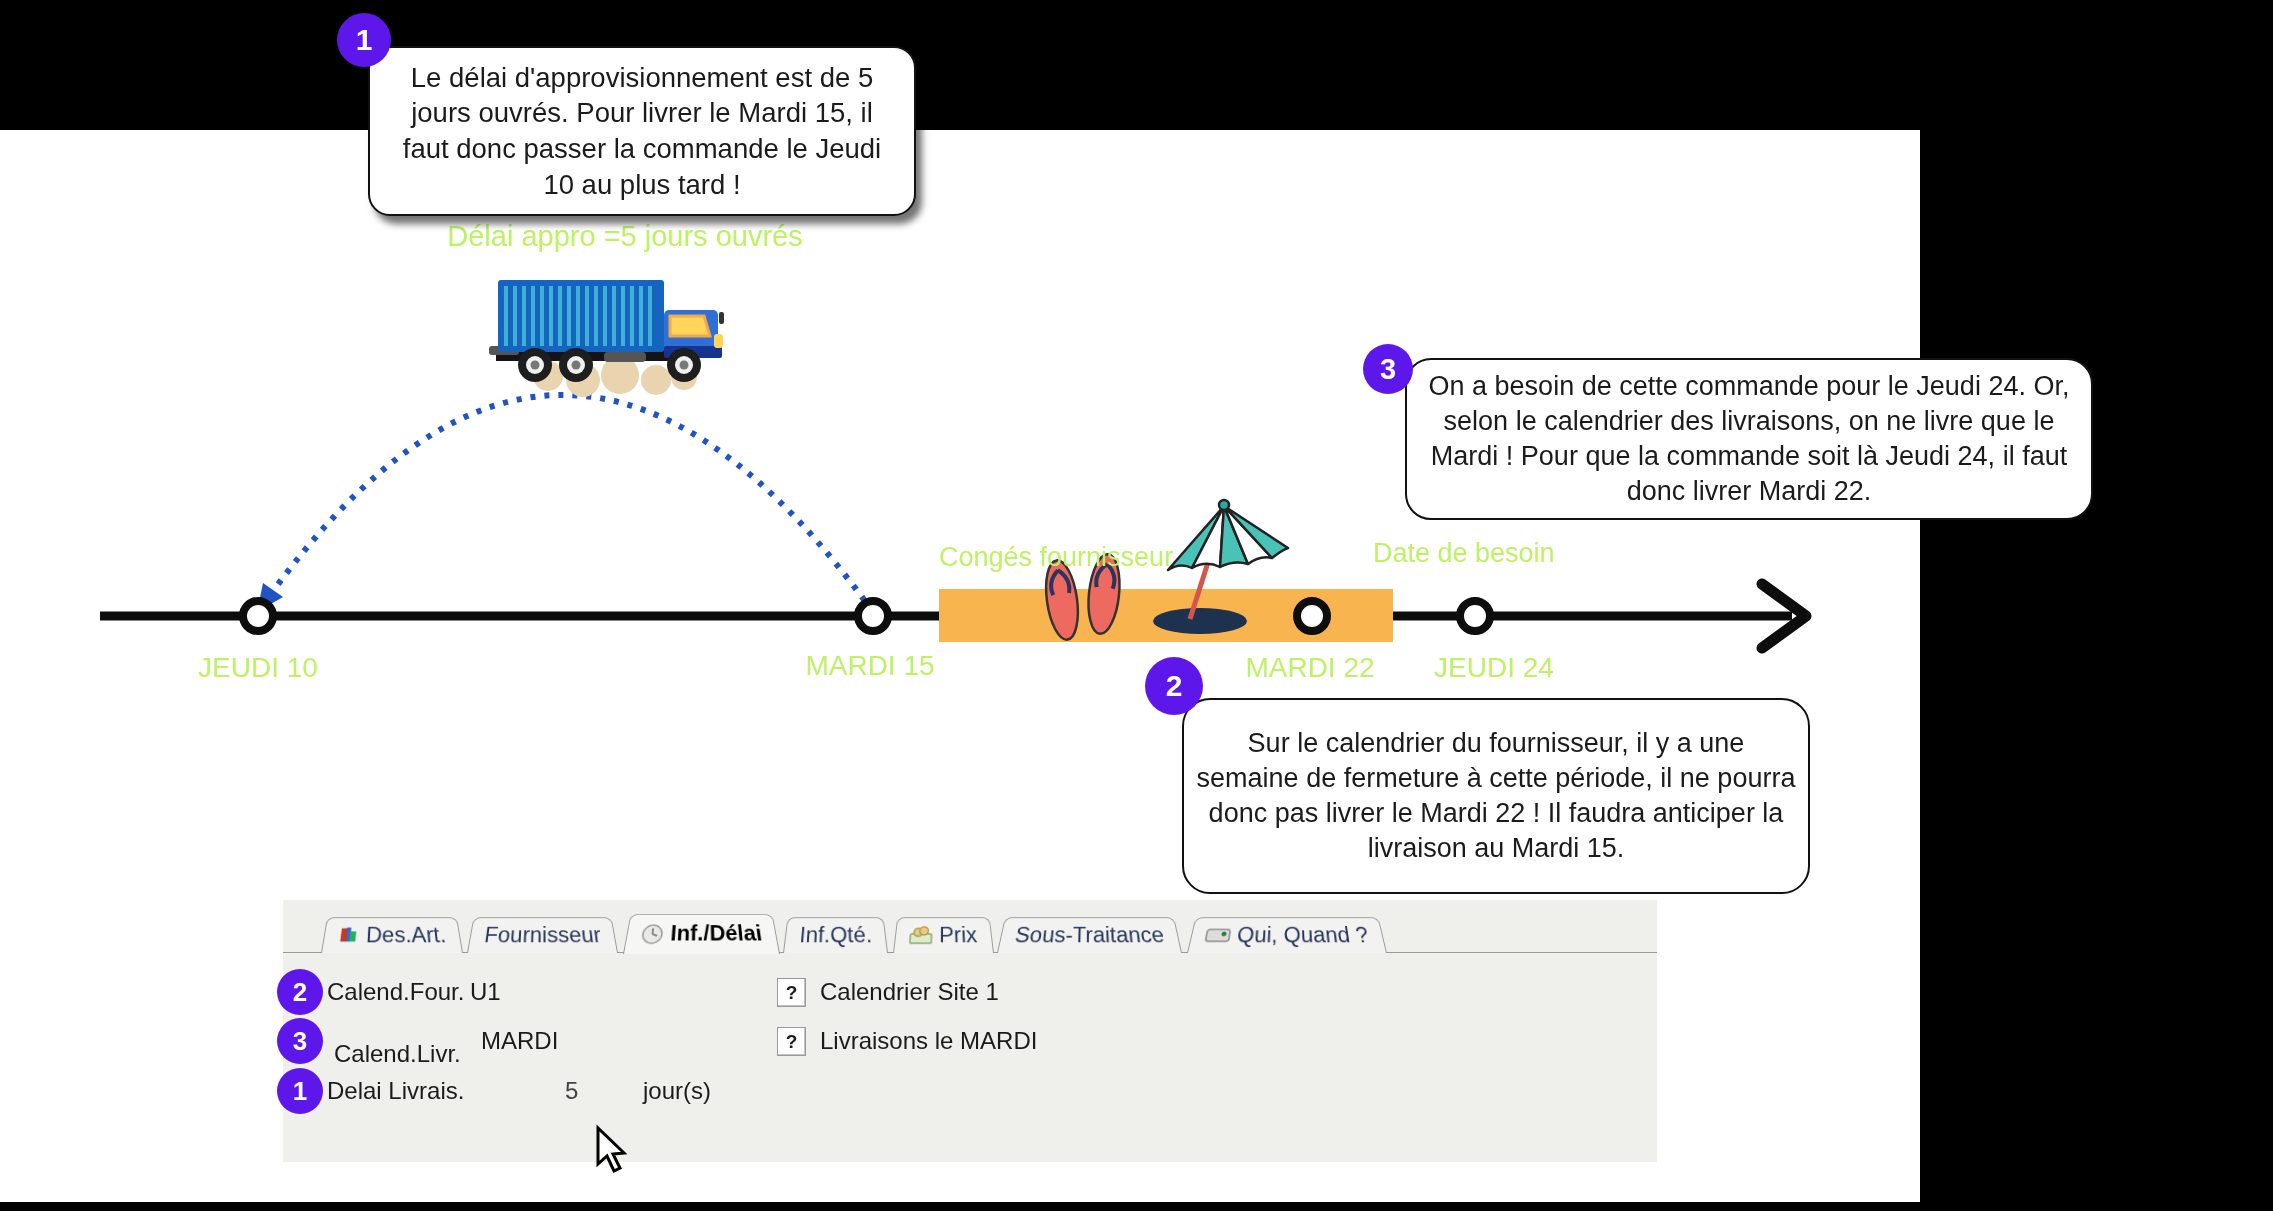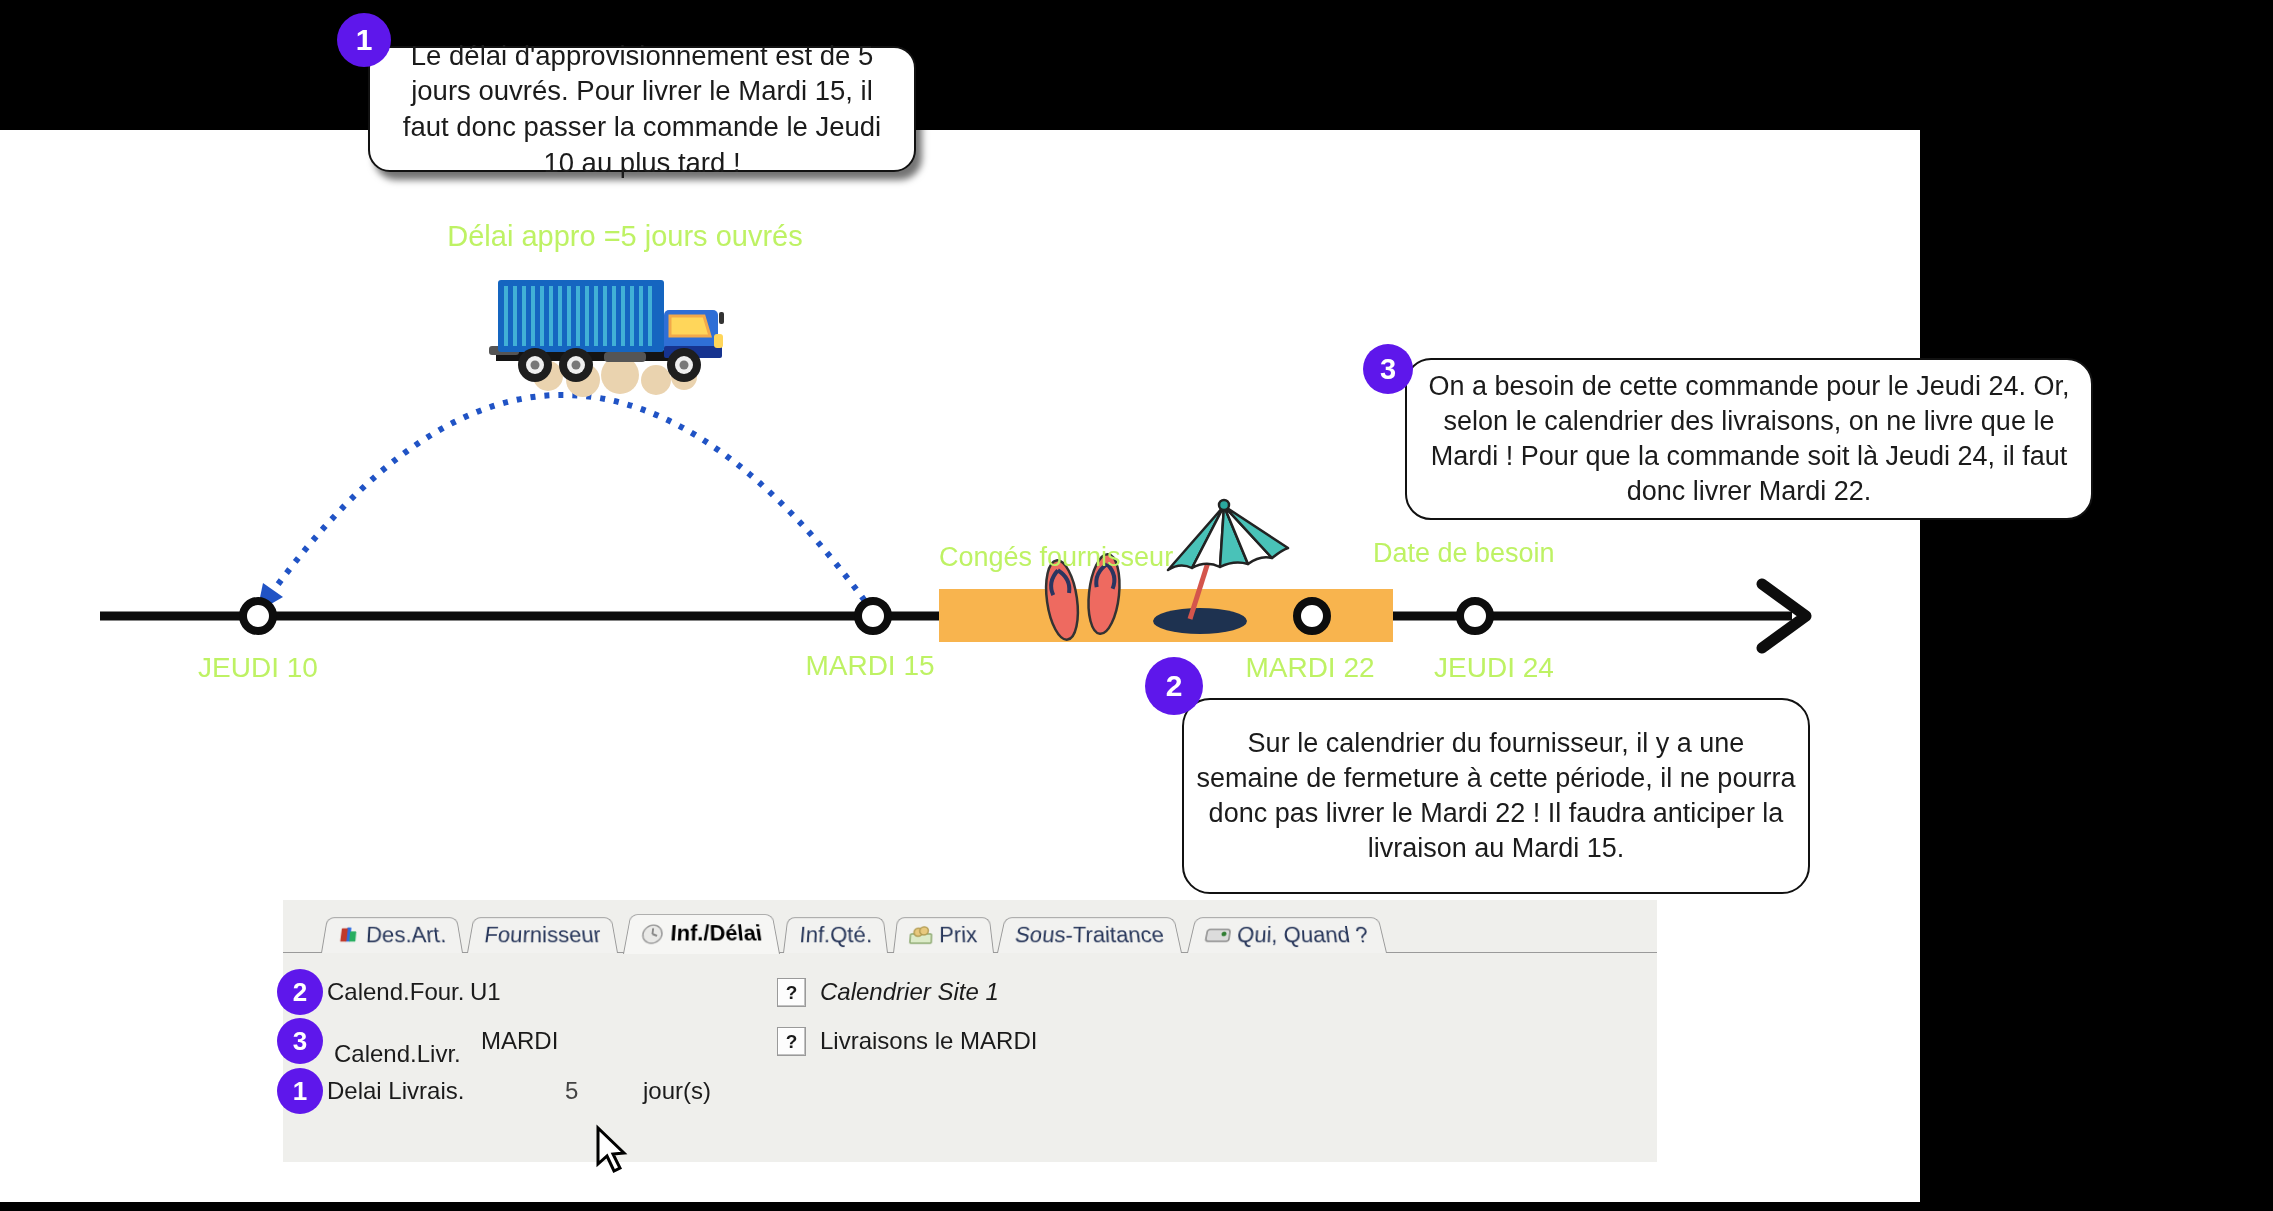--- a/index.html
+++ b/index.html
@@ -4,21 +4,21 @@
 <style>
   html,body{margin:0;padding:0;background:#000;}
   body{width:2273px;height:1211px;position:relative;overflow:hidden;
        font-family:"Liberation Sans","DejaVu Sans",sans-serif;color:#1b1b1b;}
   .abs{position:absolute;}
   
   #white-area{left:0;top:130px;width:1920px;height:1072px;background:#fff;z-index:1;}
   
   .bubble{background:#fff;border:2px solid #111;display:flex;align-items:center;justify-content:center;
           text-align:center;line-height:1.3;z-index:6;box-sizing:border-box;}
-  #bubble-1{left:368px;top:46px;width:548px;height:126px;border-radius:22px;
+  #bubble-1{left:368px;top:46px;width:548px;height:170px;border-radius:22px;
             font-size:27.5px;padding:10px 22px;box-shadow:6px 8px 7px rgba(0,0,0,.55);text-align:center;}
   #bubble-3{left:1405px;top:358px;width:688px;height:162px;border-radius:26px;
             font-size:27px;padding:8px 14px;z-index:7;}
   #bubble-2{left:1182px;top:698px;width:628px;height:196px;border-radius:28px;
             font-size:27px;padding:8px 12px;}
   
   .badge{background:#5E17EB;border-radius:50%;color:#fff;font-weight:bold;
          display:flex;align-items:center;justify-content:center;z-index:8;}
   #badge-c1{left:337px;top:13px;width:54px;height:54px;font-size:30px;}
   #badge-c3{left:1363px;top:344px;width:50px;height:50px;font-size:29px;}
@@ -222,21 +222,21 @@
             <circle cx="19" cy="9" r="2.5" fill="#2f7d32"></circle>
           </svg>
       </span>
       <span>Qui, Quand ?</span>
     </div>
   </div>
 
   <div class="cell" style="left:44px;top:77px;">Calend.Four.</div>
   <div class="cell" style="left:187px;top:77px;">U1</div>
   <div class="help-btn" style="left:494px;top:78px;">?</div>
-  <div class="cell" style="left:537px;top:77px;font-style:italic;">Calendrier Site 1</div>
+  <div class="cell" style="left:537px;top:77px;">Calendrier Site 1</div>
 
   <div class="cell" style="left:51px;top:126px;margin-top:13px;">Calend.Livr.</div>
   <div class="cell" style="left:198px;top:126px;">MARDI</div>
   <div class="help-btn" style="left:494px;top:127px;">?</div>
   <div class="cell" style="left:537px;top:126px;">Livraisons le MARDI</div>
 
   <div class="cell" style="left:44px;top:176px;text-align:center;">Delai Livrais.</div>
   <div class="cell" style="left:282px;top:176px;color:#444;">5</div>
   <div class="cell" style="left:360px;top:176px;">jour(s)</div>
 </div>

